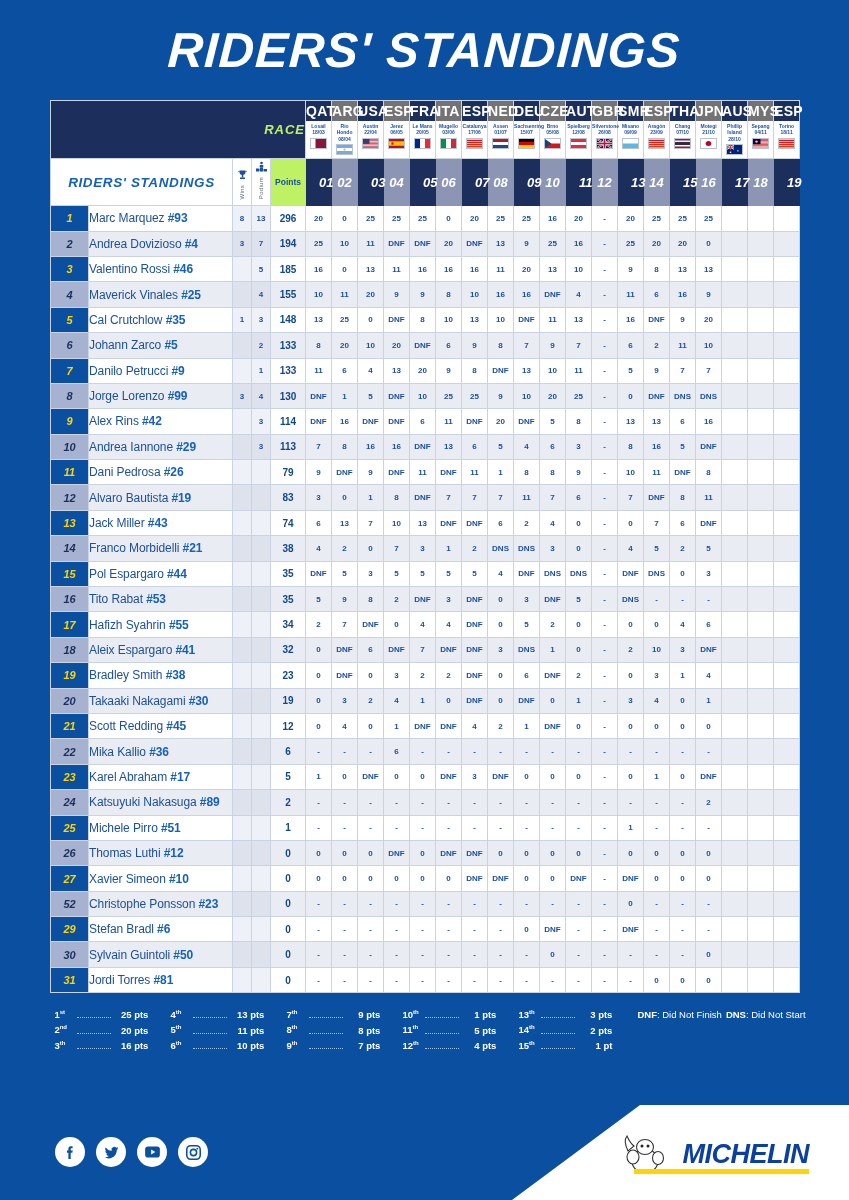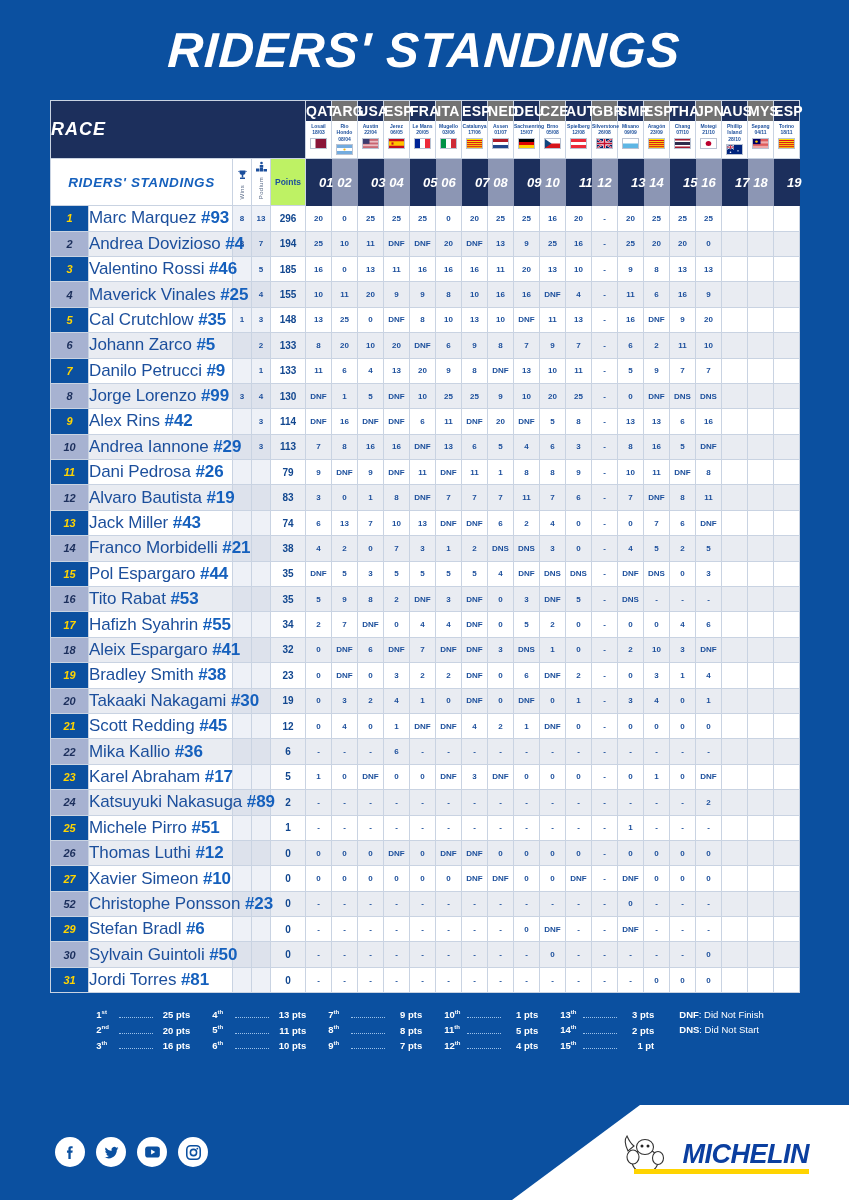--- a/index.html
+++ b/index.html
@@ -28,22 +28,22 @@
   
   col.c-rank  { width:38px; }
   col.c-name  { width:144px; }
   col.c-wins  { width:19px; }
   col.c-pod   { width:19px; }
   col.c-pts   { width:35px; }
   col.c-race  { width:26px; }
 
   
   .race-label-cell {
-    background:#1c2f5c; color:#ffffff; font-style:italic; font-weight:bold;
-    font-size:18px; text-align:left; letter-spacing:1px; border:1px solid #1c2f5c;
+    background:#1c2f5c; color:#bef264; font-style:italic; font-weight:bold;
+    font-size:13px; text-align:right; letter-spacing:1px; border:1px solid #1c2f5c;
   }
   .rh { vertical-align:top; text-align:center; border:1px solid #c9d3e2; background:#fff; }
   .rh .code {
     display:block; color:#fff; font-size:14px; font-weight:bold; letter-spacing:.3px;
     padding:3px 0 3px; line-height:1;
   }
   .rh.dk .code { background:#1c2f5c; }
   .rh.lt .code { background:#737373; }
   .rh .venue { display:block; color:#1c4f9c; font-size:5px; line-height:1.25; padding:2px 0 1px; font-weight:bold; }
   .rh .date  { display:block; color:#1c4f9c; font-size:5px; line-height:1.1; padding-bottom:2px; font-weight:bold; }
@@ -68,21 +68,21 @@
   
   tr.rw { height:25.4px; }
   td.rank {
     text-align:center; font-style:italic; font-weight:bold; font-size:11px;
     border-color:#c9d3e2;
   }
   tr.odd  td.rank { background:#0b50a0; color:#ffd400; }
   tr.even td.rank { background:#a7b2d1; color:#1c2f5c; }
 
   td.name {
-    padding-left:9px; font-size:17px; color:#1c4f9c; white-space:nowrap;
+    padding-left:9px; font-size:12px; color:#1c4f9c; white-space:nowrap;
     letter-spacing:-.1px;
   }
   td.name b { font-weight:bold; color:#1560bd; }
   tr.odd  td.name { background:#ffffff; }
   tr.even td.name { background:#e9ecf2; }
 
   td.stat { text-align:center; font-size:8px; color:#1c4f9c; font-weight:bold; }
   tr.odd  td.wins { background:#eef1f7; }
   tr.even td.wins { background:#dde2ec; }
   tr.odd  td.pod  { background:#eef1f7; }
@@ -98,21 +98,21 @@
 
   
   .legend { margin:10px 50px 0; width:749px; color:#fff; font-size:9.5px; }
   .legend-inner { display:flex; justify-content:center; gap:0; padding:6px 0 8px; }
   .lg-col { display:flex; flex-direction:column; gap:4px; padding:0 11px; }
   .lg-row { display:flex; align-items:baseline; white-space:nowrap; }
   .lg-pos { font-weight:bold; width:20px; }
   .lg-pos sup { font-size:6px; }
   .lg-dots { flex:1; border-bottom:1px dotted #9dc2ea; min-width:34px; margin:0 3px 2px; }
   .lg-pts { font-weight:bold; text-align:right; min-width:34px; }
-  .lg-abbr { display:flex; flex-direction:column; gap:4px; padding-left:14px; }
+  .lg-abbr { display:flex; flex-direction:row; gap:4px; padding-left:14px; }
   .lg-abbr div { white-space:nowrap; }
   .lg-abbr b { font-weight:bold; }
 
   
   .footer {
     position:absolute; left:0; bottom:0; width:849px; height:95px; background:#fff; overflow:hidden;
   }
   .footer-blue {
     position:absolute; left:0; top:0; height:95px; width:640px; background:#0b50a0;
     clip-path: polygon(0 0, 100% 0, 80% 100%, 0 100%);

